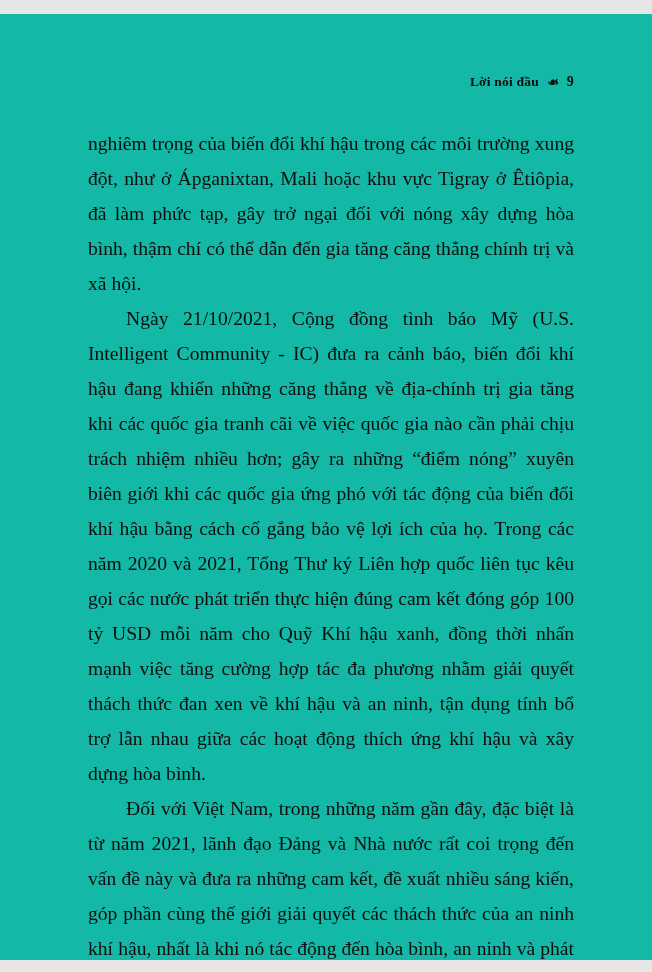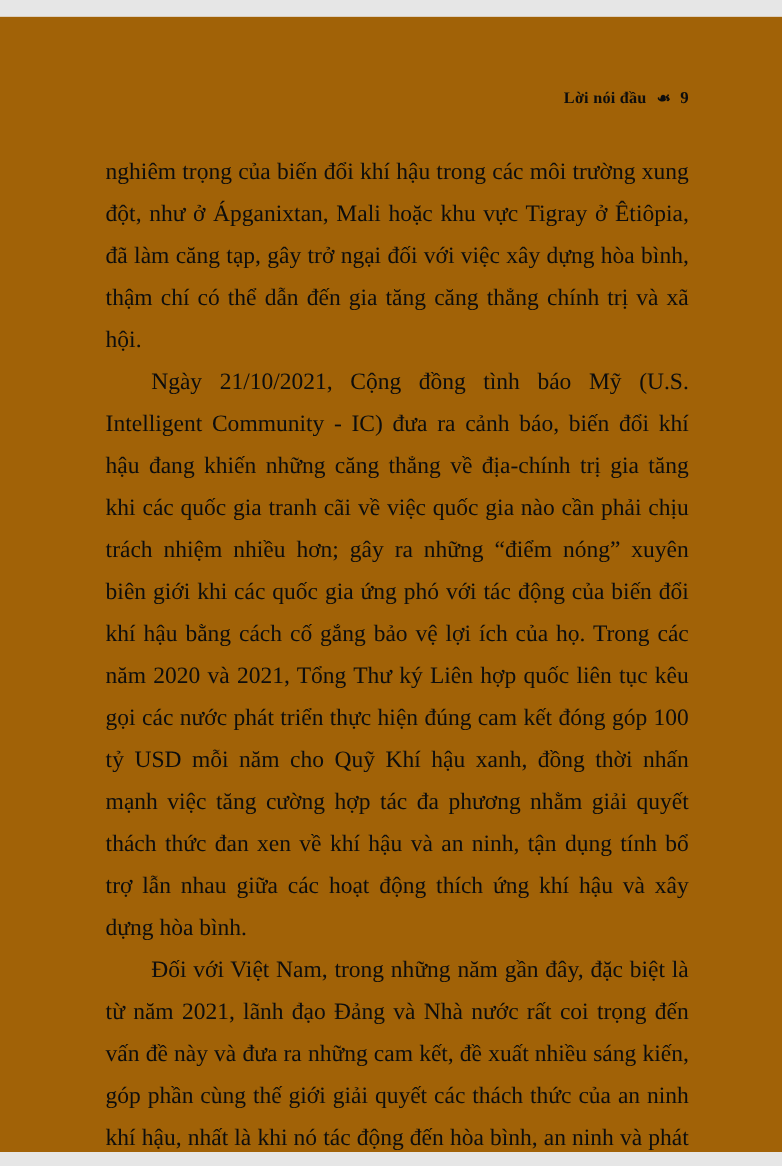--- a/index.html
+++ b/index.html
@@ -33,21 +33,21 @@
     bottom: 0;
     height: 12px;
   }
 
   .page {
     position: absolute;
     left: 0;
     top: 14px;
     width: 652px;
     height: 946px;
-    background: #a16207;
+    background: #14b8a6;
     box-sizing: border-box;
   }
 
   
   .running-head {
     position: absolute;
     top: 60px;
     left: 88px;
     width: 486px;
     display: flex;
@@ -108,20 +108,20 @@
 
 <div class="page">
 
   <div class="running-head">
     <span class="rh-title">Lời nói đầu</span>
     <span class="rh-ornament">❧</span>
     <span class="rh-folio">9</span>
   </div>
 
   <div class="textblock">
-    <p>nghiêm trọng của biến đổi khí hậu trong các môi trường xung đột, như ở Ápganixtan, Mali hoặc khu vực Tigray ở Êtiôpia, đã làm căng tạp, gây trở ngại đối với việc xây dựng hòa bình, thậm chí có thể dẫn đến gia tăng căng thẳng chính trị và xã hội.</p>
+    <p>nghiêm trọng của biến đổi khí hậu trong các môi trường xung đột, như ở Ápganixtan, Mali hoặc khu vực Tigray ở Êtiôpia, đã làm phức tạp, gây trở ngại đối với nóng xây dựng hòa bình, thậm chí có thể dẫn đến gia tăng căng thẳng chính trị và xã hội.</p>
     <p class="indent">Ngày 21/10/2021, Cộng đồng tình báo Mỹ (U.S. Intelligent Community - IC) đưa ra cảnh báo, biến đổi khí hậu đang khiến những căng thẳng về địa-chính trị gia tăng khi các quốc gia tranh cãi về việc quốc gia nào cần phải chịu trách nhiệm nhiều hơn; gây ra những “điểm nóng” xuyên biên giới khi các quốc gia ứng phó với tác động của biến đổi khí hậu bằng cách cố gắng bảo vệ lợi ích của họ. Trong các năm 2020 và 2021, Tổng Thư ký Liên hợp quốc liên tục kêu gọi các nước phát triển thực hiện đúng cam kết đóng góp 100 tỷ USD mỗi năm cho Quỹ Khí hậu xanh, đồng thời nhấn mạnh việc tăng cường hợp tác đa phương nhằm giải quyết thách thức đan xen về khí hậu và an ninh, tận dụng tính bổ trợ lẫn nhau giữa các hoạt động thích ứng khí hậu và xây dựng hòa bình.</p>
     <p class="indent flush-last">Đối với Việt Nam, trong những năm gần đây, đặc biệt là từ năm 2021, lãnh đạo Đảng và Nhà nước rất coi trọng đến vấn đề này và đưa ra những cam kết, đề xuất nhiều sáng kiến, góp phần cùng thế giới giải quyết các thách thức của an ninh khí hậu, nhất là khi nó tác động đến hòa bình, an ninh và phát triển bền vững. Tháng 11/2021, phát biểu tại COP26, Thủ tướng Chính phủ Phạm Minh Chính cho rằng biến đổi khí hậu đã thực sự trở thành thách thức lớn</p>
   </div>
 
 </div>
 
 <div class="edge-band bottom"></div>
 
 </body></html>

